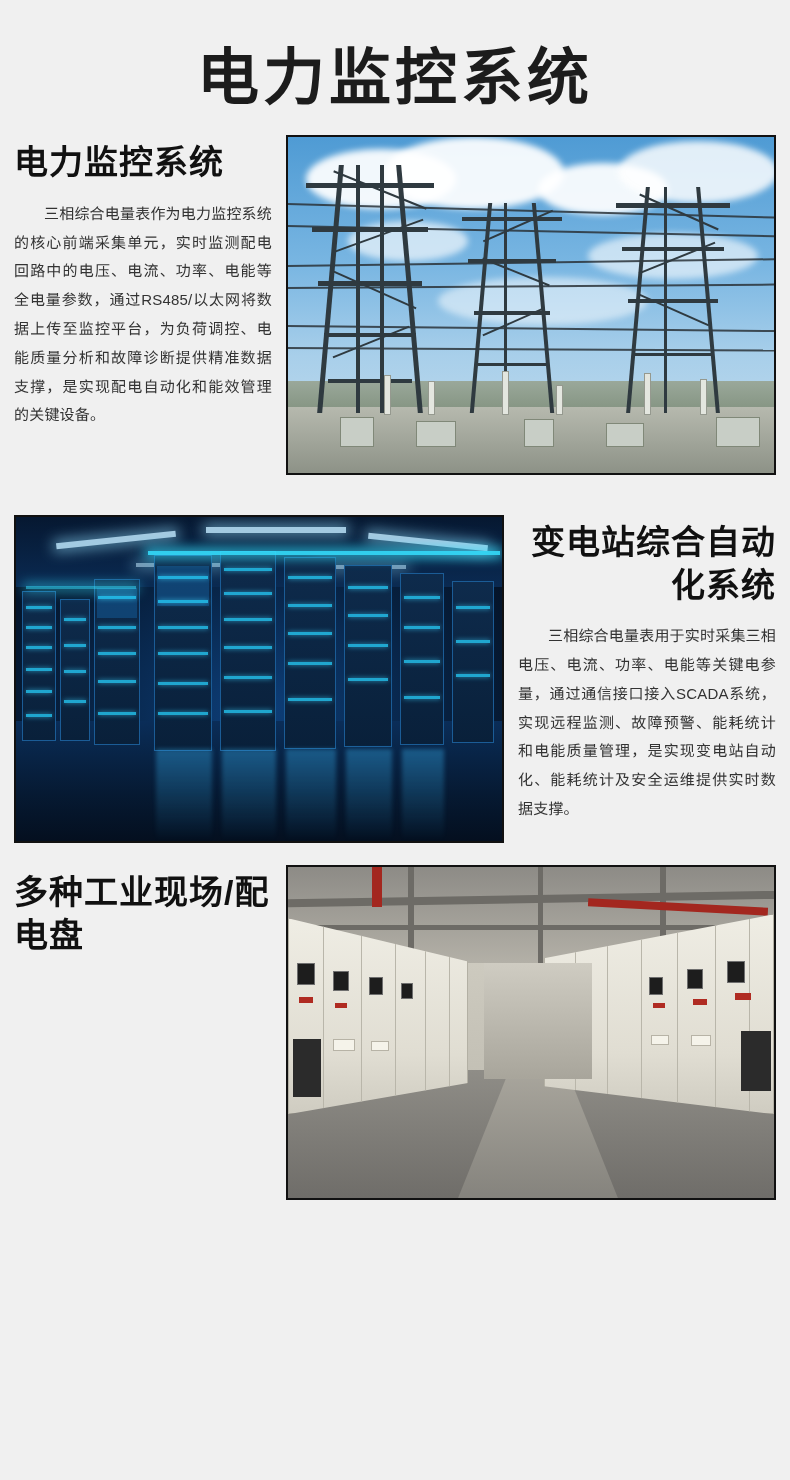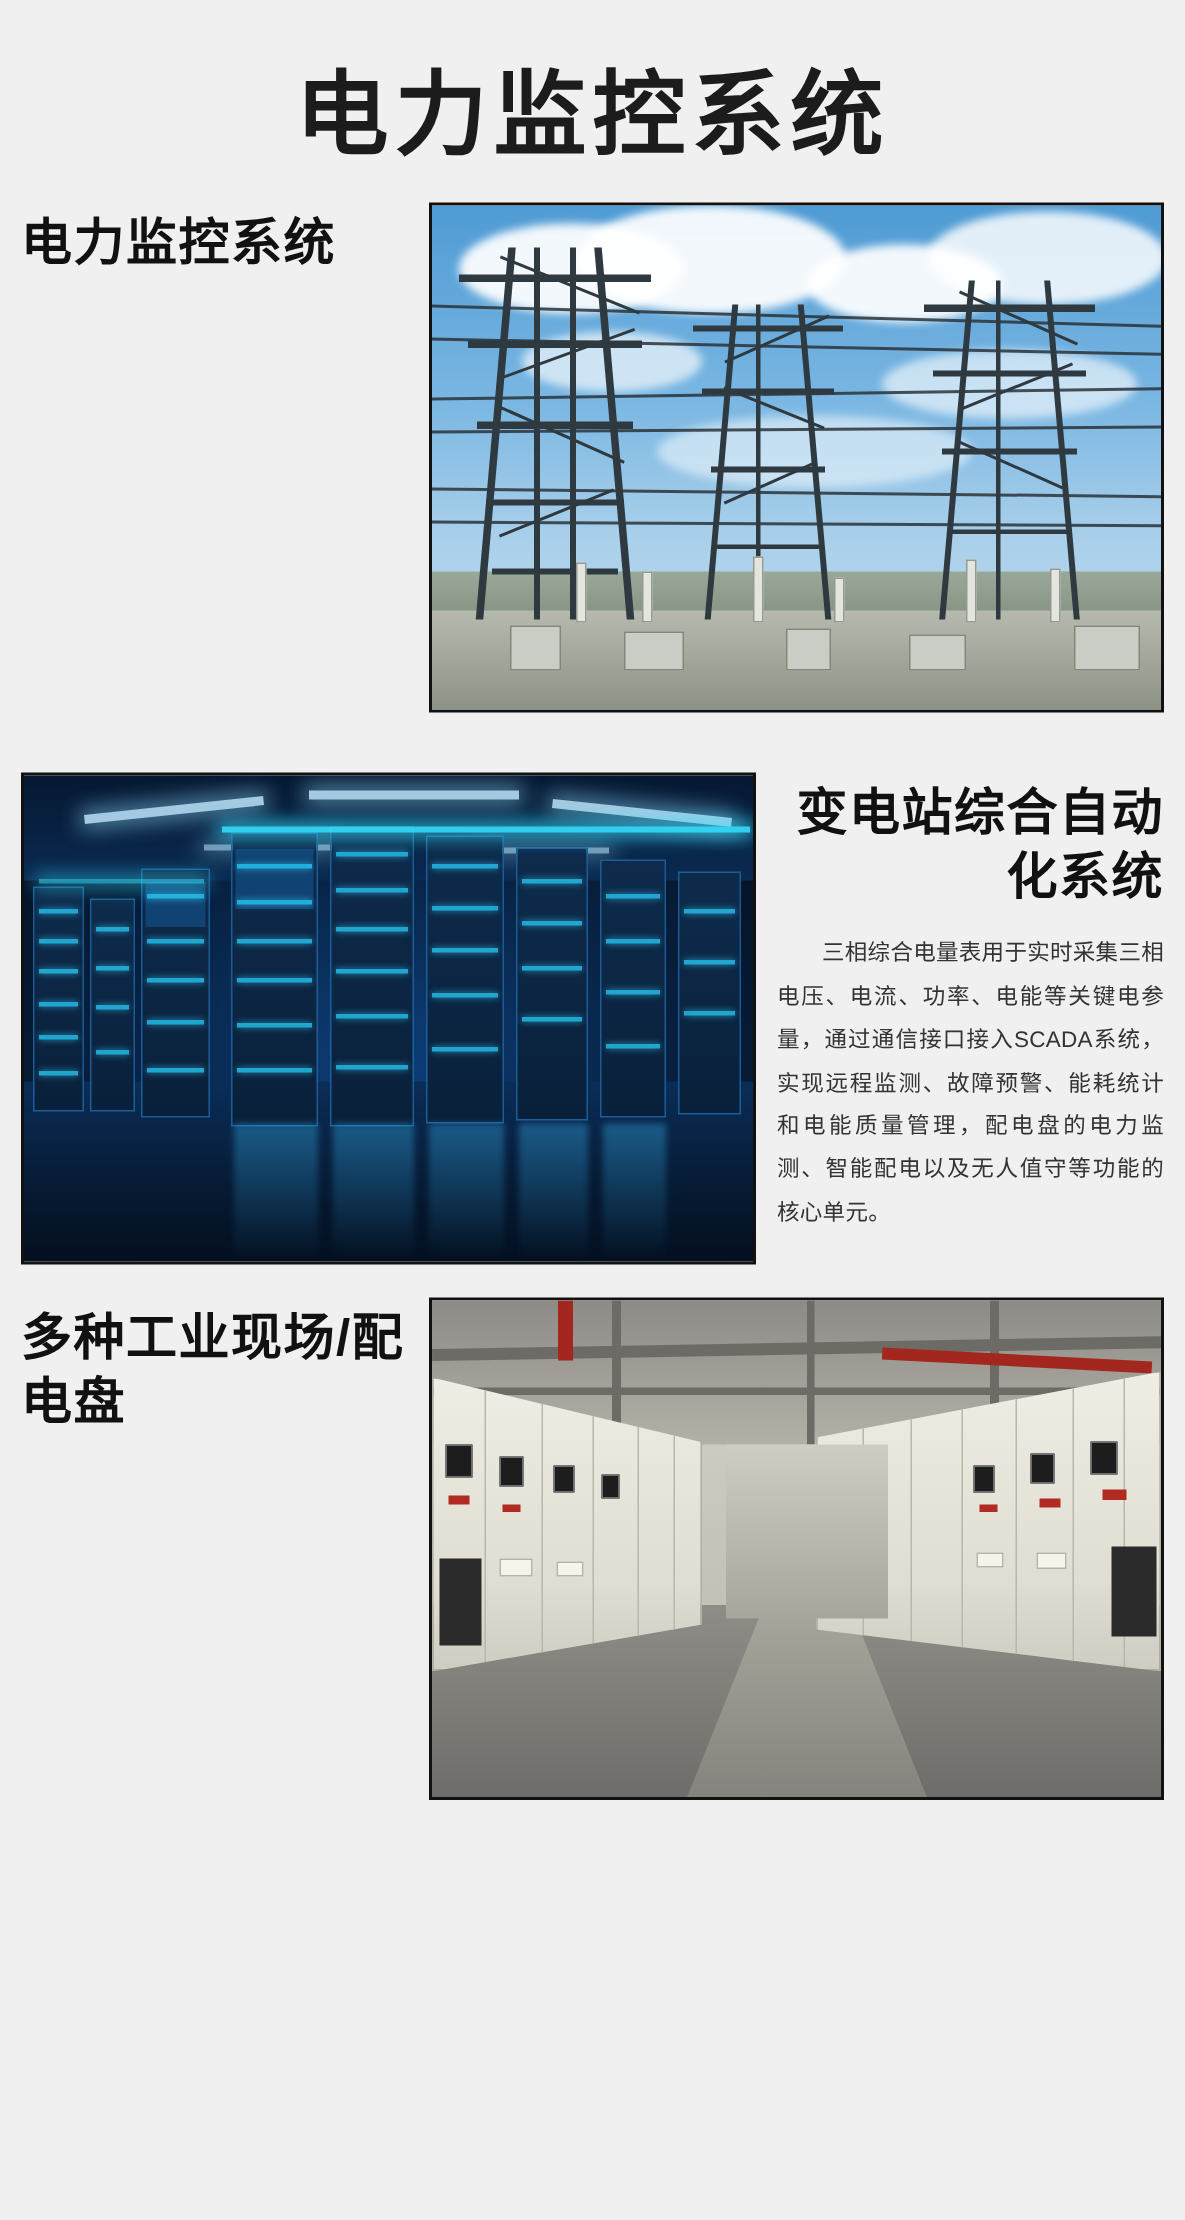--- a/index.html
+++ b/index.html
@@ -232,20 +232,21 @@
 
 <div class="page">
 
   <div class="header">
     <div class="main-title">电力监控系统</div>
   </div>
 
   <div class="section img-right">
     <div class="text-col">
       <div class="sec-title">电力监控系统</div>
+      <div class="sec-body">三相综合电量表作为电力监控系统的核心前端采集单元，实时监测配电回路中的电压、电流、功率、电能等全电量参数，通过RS485/以太网将数据上传至监控平台，为负荷调控、电能质量分析和故障诊断提供精准数据支撑，是实现配电自动化和能效管理的关键设备。</div>
     </div>
     <div class="img-col sec1">
       <div class="sky"></div>
 
       <div class="cloud" style="left:18px;  top:12px;  width:150px; height:60px;"></div>
       <div class="cloud" style="left:96px;  top:0px;   width:180px; height:72px;"></div>
       <div class="cloud" style="left:250px; top:26px;  width:130px; height:52px;"></div>
       <div class="cloud" style="left:330px; top:4px;   width:160px; height:62px; opacity:.9;"></div>
       <div class="cloud" style="left:60px;  top:84px;  width:120px; height:40px; opacity:.7;"></div>
       <div class="cloud" style="left:300px; top:96px;  width:170px; height:46px; opacity:.65;"></div>
@@ -313,21 +314,21 @@
       <div class="cabinet" style="left:128px; width:40px; height:26px;"></div>
       <div class="cabinet" style="left:236px; width:30px; height:28px;"></div>
       <div class="cabinet" style="left:318px; width:38px; height:24px;"></div>
       <div class="cabinet" style="left:428px; width:44px; height:30px;"></div>
     </div>
   </div>
 
   <div class="section img-left">
     <div class="text-col align-right">
       <div class="sec-title wrap">变电站综合自动化系统</div>
-      <div class="sec-body">三相综合电量表用于实时采集三相电压、电流、功率、电能等关键电参量，通过通信接口接入SCADA系统，实现远程监测、故障预警、能耗统计和电能质量管理，配电盘的电力监测、智能配电以及无人值守等功能的核心单元。</div>
+      <div class="sec-body">三相综合电量表用于实时采集三相电压、电流、功率、电能等关键电参量，通过通信接口接入SCADA系统，实现远程监测、故障预警、能耗统计和电能质量管理，是实现变电站自动化、能耗统计及安全运维提供实时数据支撑。</div>
     </div>
     <div class="img-col sec2">
       <div class="hall"></div>
       <div class="hall-ceiling"></div>
 
       <div class="ceil-light" style="left:40px;  top:20px; width:120px; height:6px; transform:rotate(-6deg);"></div>
       <div class="ceil-light" style="left:190px; top:10px; width:140px; height:6px;"></div>
       <div class="ceil-light" style="left:352px; top:22px; width:120px; height:6px; transform:rotate(6deg);"></div>
       <div class="ceil-light" style="left:120px; top:46px; width:90px;  height:4px; opacity:.6;"></div>
       <div class="ceil-light" style="left:300px; top:48px; width:90px;  height:4px; opacity:.6;"></div>

